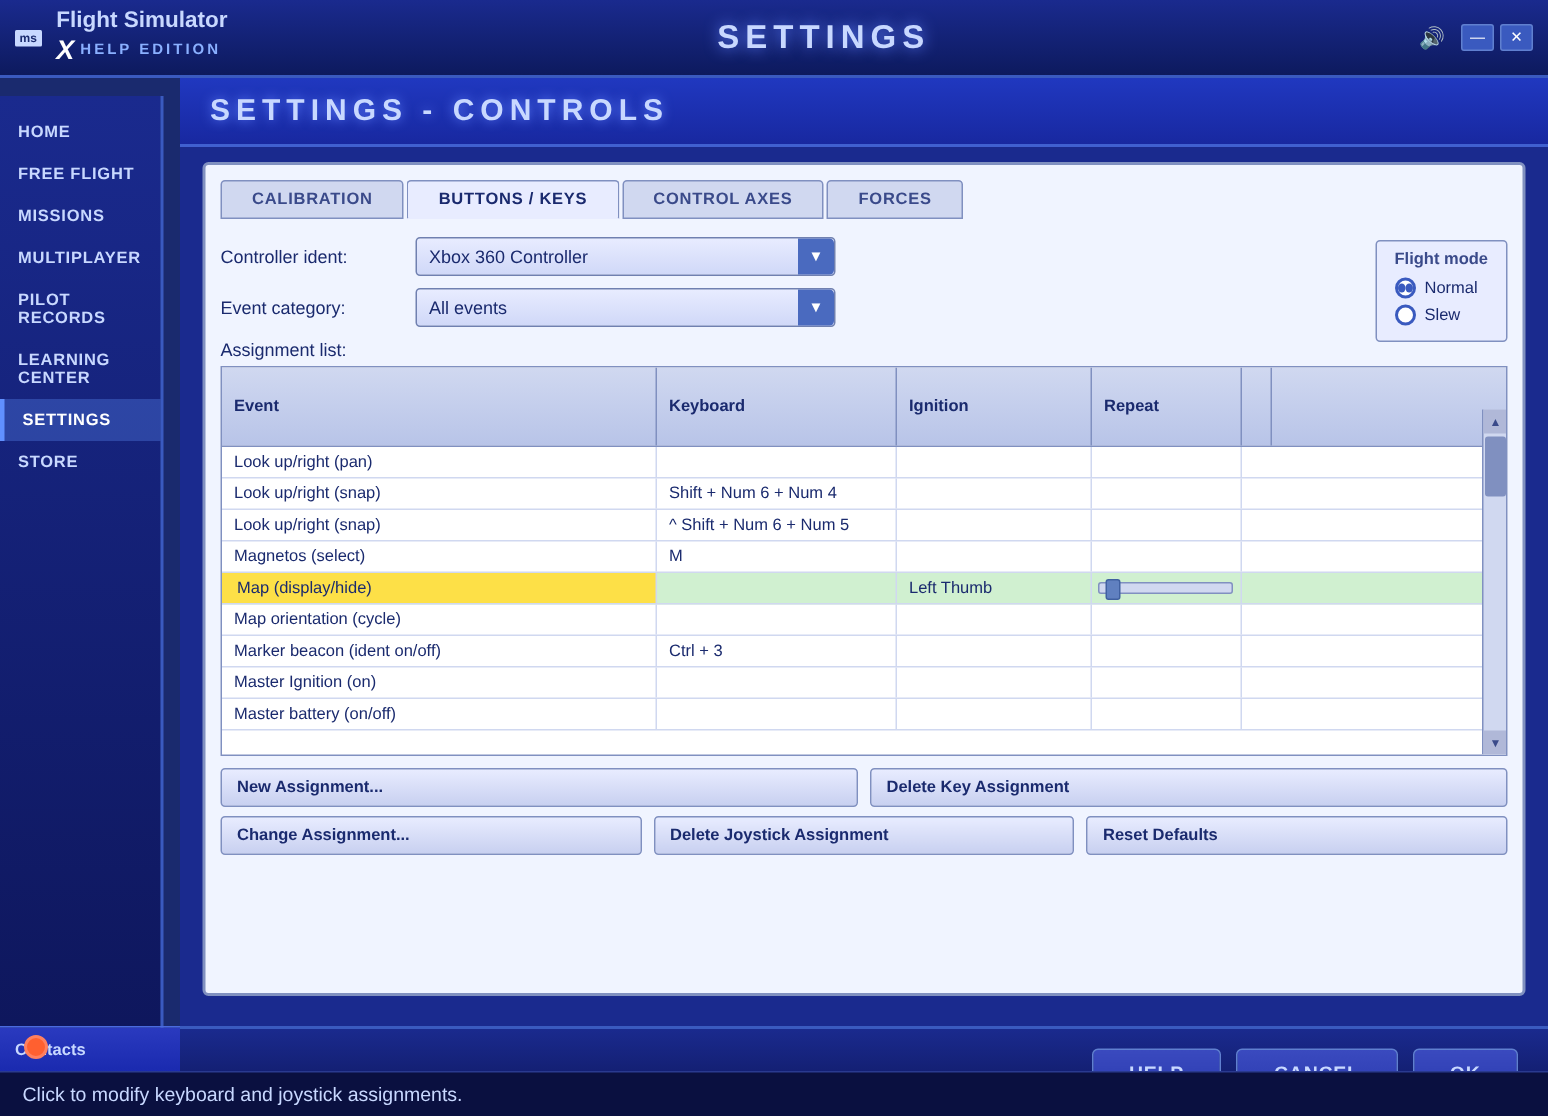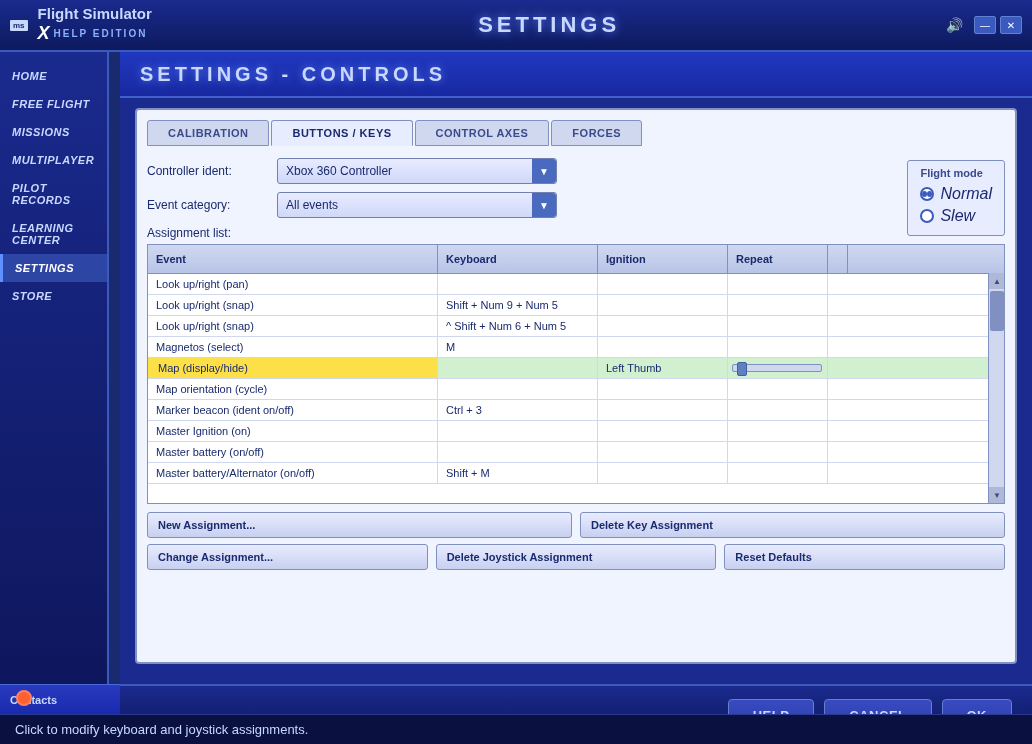--- a/index.html
+++ b/index.html
@@ -66,28 +66,27 @@
       font-size: 10px;
       cursor: pointer;
       display: flex;
       align-items: center;
       justify-content: center;
     }
 
     
     .sidebar {
       position: absolute;
-      top: 52px;
+      top: 64px;
       left: 0;
       width: 109px;
       bottom: 0;
       background: linear-gradient(to bottom, #1a2a8e, #0d1558);
       border-right: 2px solid #3a5abf;
       padding-top: 10px;
-      font-style: italic;
     }
     .sidebar-item {
       color: #c8d8ff;
       font-size: 11px;
       font-weight: bold;
       padding: 8px 12px;
       cursor: pointer;
       letter-spacing: 0.5px;
       text-transform: uppercase;
     }
@@ -210,23 +209,22 @@
       justify-content: center;
     }
     .radio-btn.selected::after {
       content: '';
       width: 6px;
       height: 6px;
       border-radius: 50%;
       background: #3a5abf;
     }
     .radio-label {
-      font-size: 16px;
-      color: #1a2a6e;
-      font-style: italic;
+      font-size: 11px;
+      color: #1a2a6e;
     }
 
     
     .assignment-label {
       font-size: 12px;
       color: #1a2a6e;
       margin-bottom: 4px;
     }
 
     .table-container {
@@ -236,21 +234,21 @@
       position: relative;
       height: 260px;
     }
     .table-header {
       display: grid;
       grid-template-columns: 290px 160px 130px 100px 20px;
       background: linear-gradient(to bottom, #d0d8f0, #b8c4e8);
       border-bottom: 1px solid #8090c0;
     }
     .th {
-      padding: 8px 8px;
+      padding: 20px 8px;
       font-size: 11px;
       font-weight: bold;
       color: #1a2a6e;
       border-right: 1px solid #8090c0;
     }
     .table-body {
       overflow-y: auto;
       height: calc(100% - 28px);
     }
     .table-row {
@@ -529,21 +527,21 @@
 
         <div class="table-row">
           <div class="td">Look up/right (pan)</div>
           <div class="td"></div>
           <div class="td"></div>
           <div class="td"></div>
         </div>
 
         <div class="table-row">
           <div class="td">Look up/right (snap)</div>
-          <div class="td">Shift + Num 9 + Num 5</div>
+          <div class="td">Shift + Num 6 + Num 4</div>
           <div class="td"></div>
           <div class="td"></div>
         </div>
 
         <div class="table-row">
           <div class="td">Look up/right (snap)</div>
           <div class="td">^ Shift + Num 6 + Num 5</div>
           <div class="td"></div>
           <div class="td"></div>
         </div>
@@ -587,26 +585,20 @@
           <div class="td"></div>
         </div>
 
         <div class="table-row">
           <div class="td">Master battery (on/off)</div>
           <div class="td"></div>
           <div class="td"></div>
           <div class="td"></div>
         </div>
 
-        <div class="table-row">
-          <div class="td">Master battery/Alternator (on/off)</div>
-          <div class="td">Shift + M</div>
-          <div class="td"></div>
-          <div class="td"></div>
-        </div>
       </div>
 
       <div class="scroll-bar">
         <div class="scroll-arrow">▲</div>
         <div class="scroll-thumb"></div>
         <div class="scroll-arrow" style="position:absolute;bottom:0;left:0;right:0;">▼</div>
       </div>
     </div>
 
     <div class="btn-row" style="margin-top:8px;">

